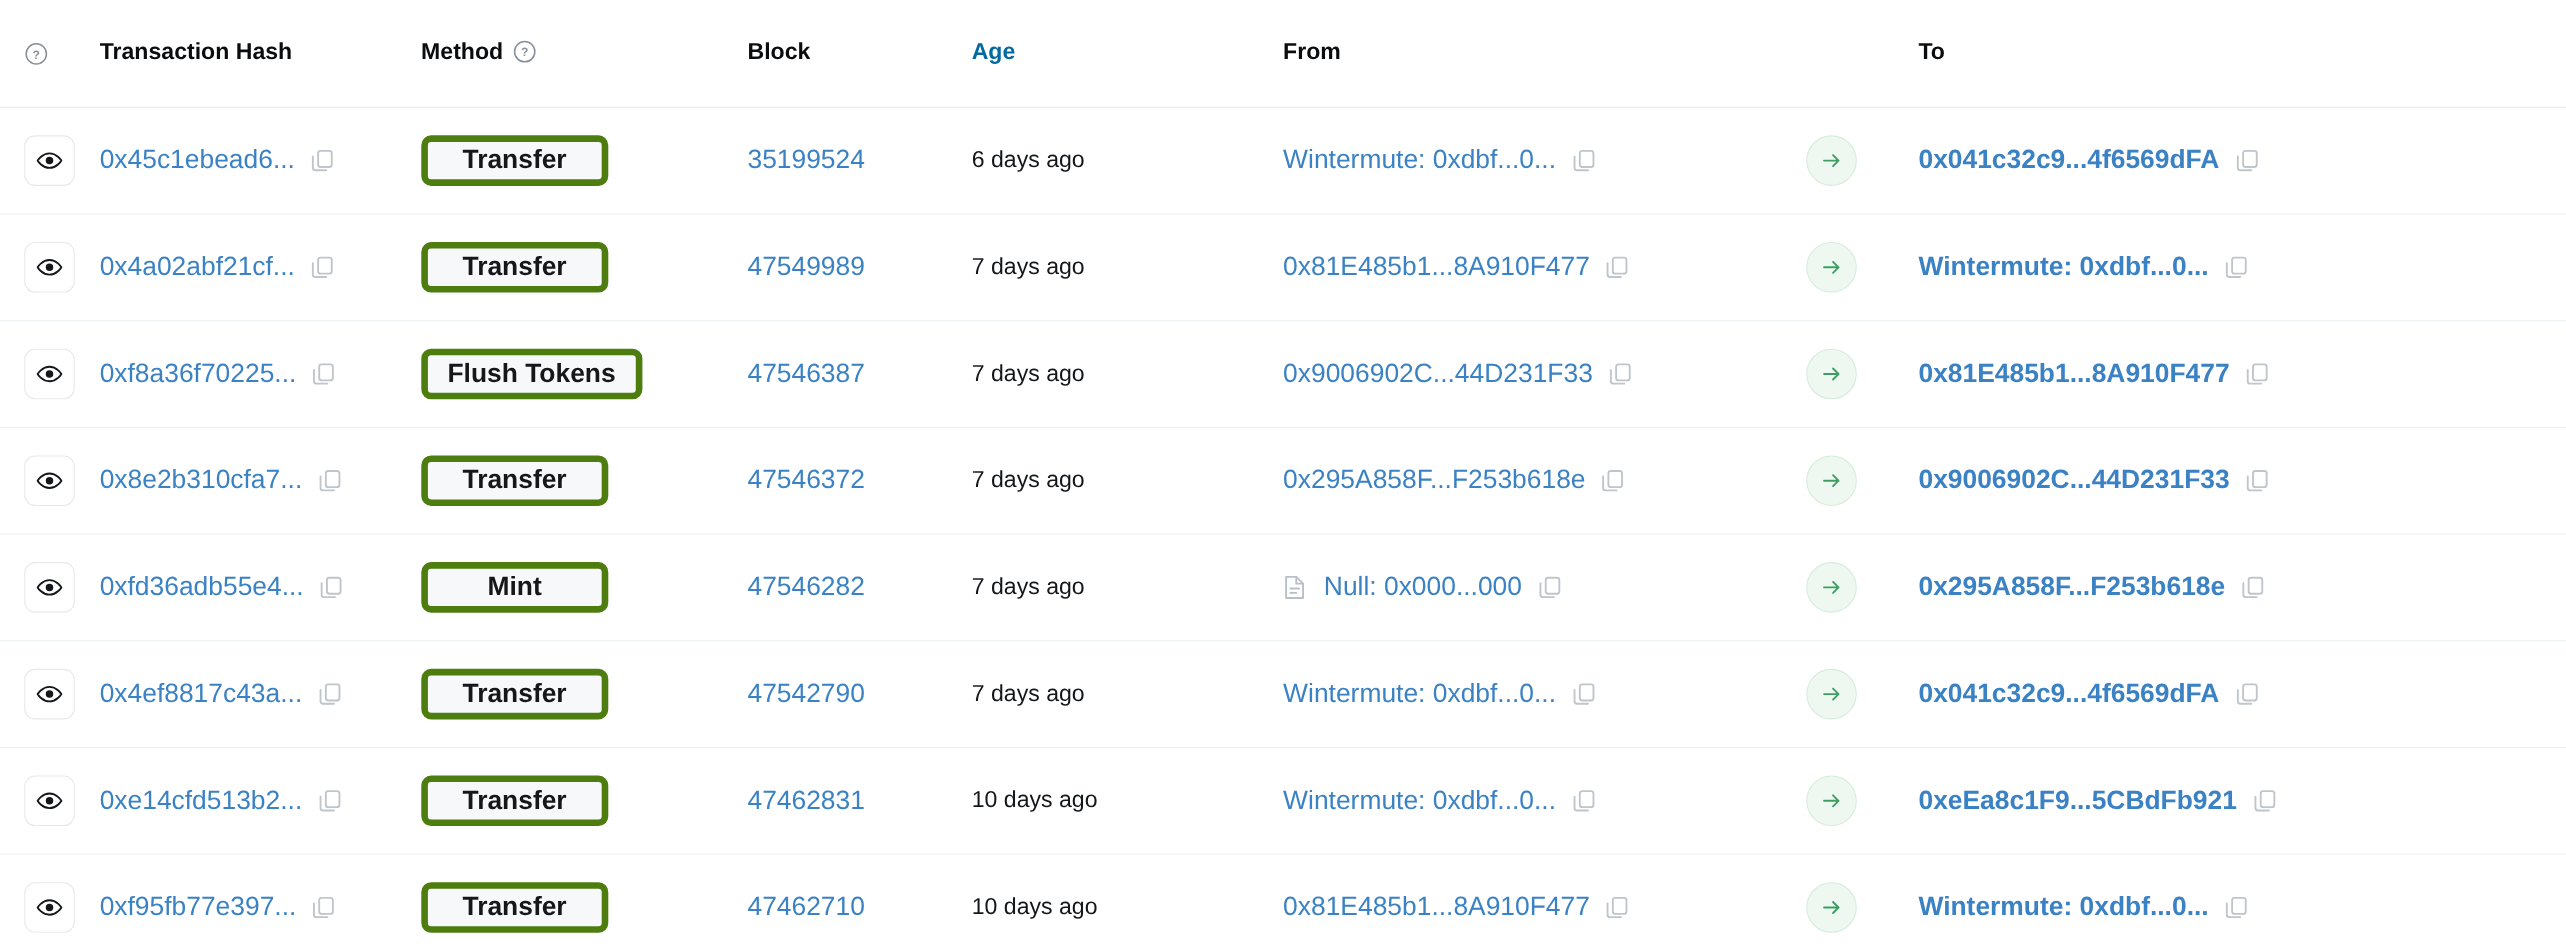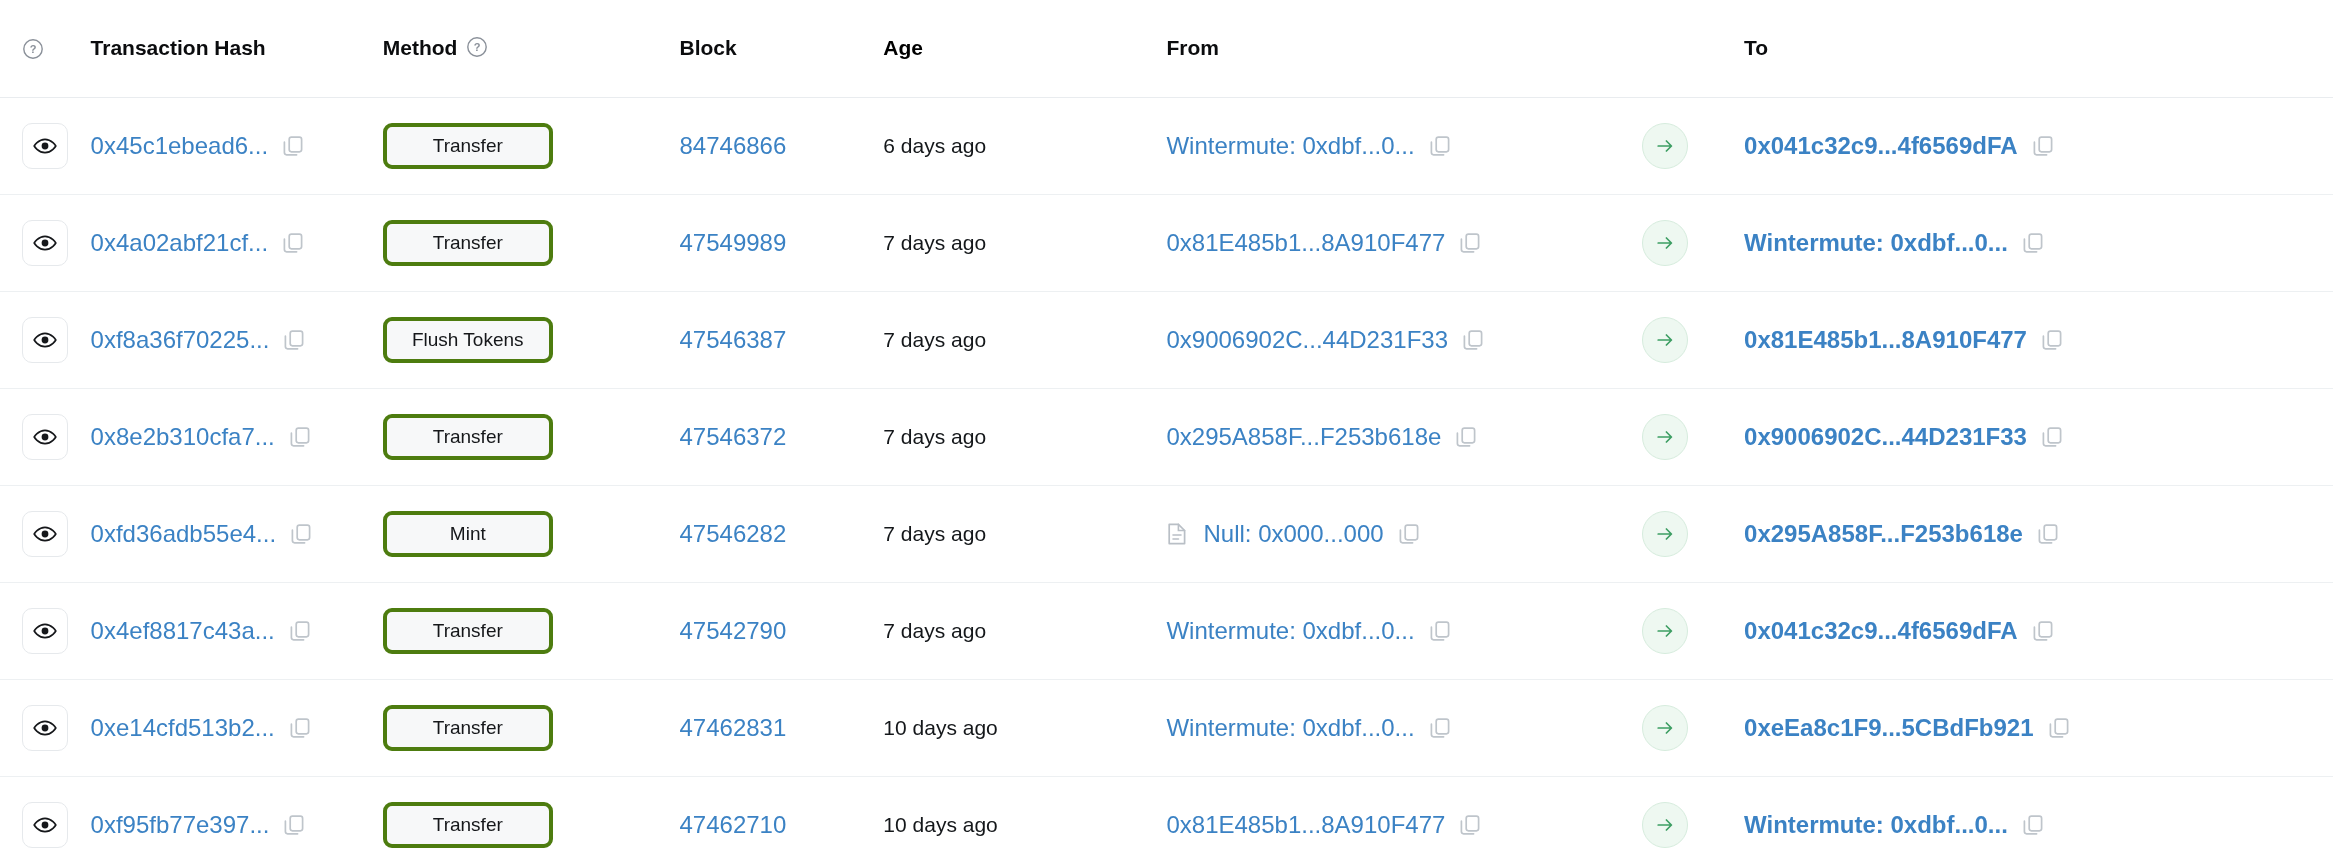--- a/index.html
+++ b/index.html
@@ -25,21 +25,21 @@
     text-align: left;
     font-size: 21px;
     font-weight: 700;
     color: #0b0c0e;
     padding: 0 0 0 0;
     height: 97px;
     vertical-align: middle;
     border-bottom: 1px solid #e9ecef;
     white-space: nowrap;
   }
-  table.txtable thead th.sortable-col { color: #000000; }
+  table.txtable thead th.sortable-col { color: #0369a1; }
   table.txtable tbody td {
     height: 97px;
     vertical-align: middle;
     border-bottom: 1px solid #edf0f2;
     font-size: 21px;
     color: #1a1d20;
     white-space: nowrap;
     padding: 0;
   }
   
@@ -81,26 +81,27 @@
   .hdr-method-wrap { display: inline-flex; align-items: flex-start; gap: 9px; }
 
   
   .method-badge {
     display: inline-flex;
     align-items: center;
     justify-content: center;
     min-width: 170px;
     height: 46px;
     padding: 0 18px;
-    border: 4px solid #4d7c0f;
+    border: 6px solid #4d7c0f;
     border-radius: 9px;
     background: #f7f8f9;
-    font-size: 19px;
+    font-size: 24px;
     color: #15171a;
     cursor: pointer;
+    font-weight: bold;
   }
 
   
   .copy-ico { display: inline-flex; cursor: pointer; }
   .copy-ico svg { display: block; }
 
   
   .arrow-circle {
     width: 46px; height: 46px;
     border-radius: 50%;
@@ -174,21 +175,21 @@
               <a class="link" href="#">0x45c1ebead6...</a>
               <span class="copy-ico">
                 <svg width="24" height="24" viewBox="0 0 24 24" fill="none">
                   <rect x="8.2" y="3.2" width="12.4" height="14.6" rx="2.2" stroke="#bfc5cb" stroke-width="1.7"></rect>
                   <path d="M15.6 20.8H5.6a2.2 2.2 0 0 1-2.2-2.2V8.2" stroke="#bfc5cb" stroke-width="1.7" stroke-linecap="round"></path>
                 </svg>
               </span>
             </div>
           </td>
           <td class="col-method"><span class="method-badge">Transfer</span></td>
-          <td class="col-block"><a class="link" href="#">84746866</a></td>
+          <td class="col-block"><a class="link" href="#">35199524</a></td>
           <td class="col-age"><span class="age-txt">6 days ago</span></td>
           <td class="col-from">
             <div class="cell-inner">
               <a class="link" href="#">Wintermute: 0xdbf...0...</a>
               <span class="copy-ico">
                 <svg width="24" height="24" viewBox="0 0 24 24" fill="none">
                   <rect x="8.2" y="3.2" width="12.4" height="14.6" rx="2.2" stroke="#bfc5cb" stroke-width="1.7"></rect>
                   <path d="M15.6 20.8H5.6a2.2 2.2 0 0 1-2.2-2.2V8.2" stroke="#bfc5cb" stroke-width="1.7" stroke-linecap="round"></path>
                 </svg>
               </span>

